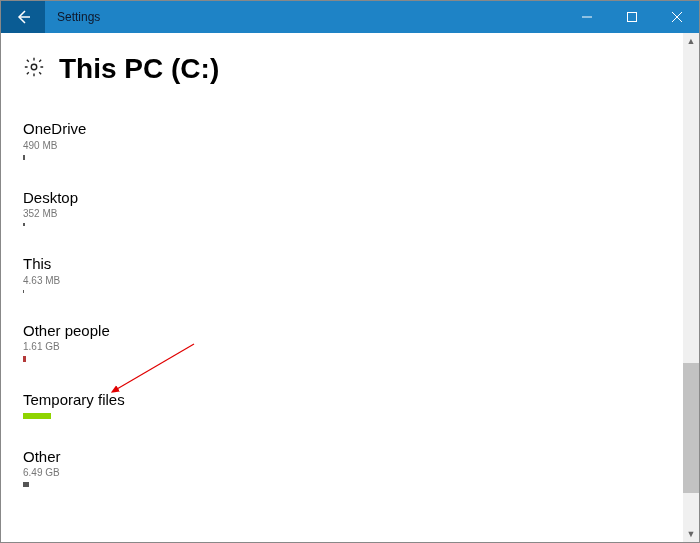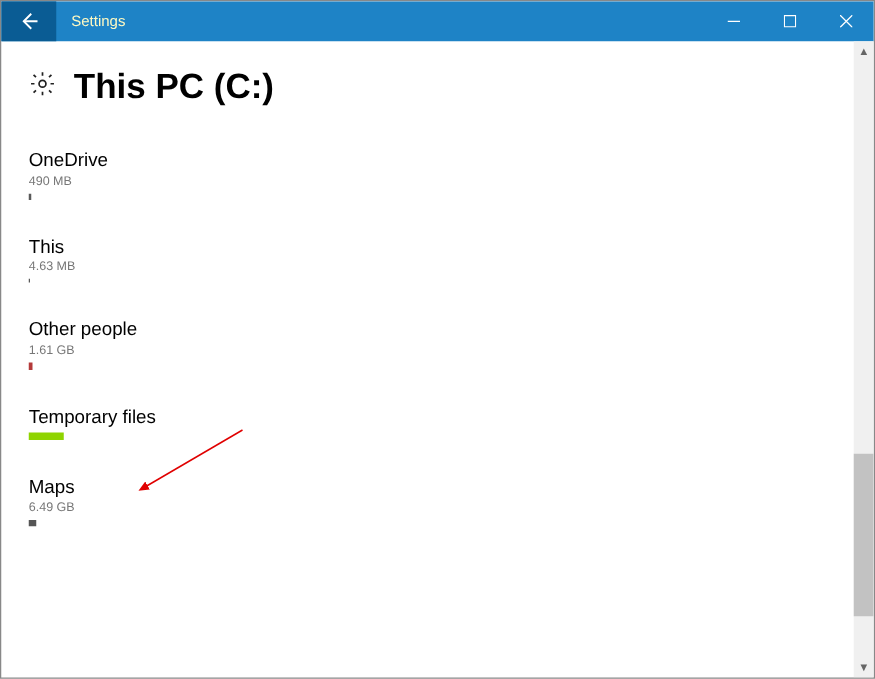--- a/index.html
+++ b/index.html
@@ -10,21 +10,21 @@
       height: 543px;
       overflow: hidden;
       border: 1px solid #888;
       position: relative;
     }
     .titlebar {
       height: 32px;
       background: #1e83c6;
       display: flex;
       align-items: center;
-      color: #fef9c3;
+      color: #0f172a;
       justify-content: center;
     }
     .back-btn {
       width: 44px;
       height: 32px;
       background: #0a5c94;
       display: flex;
       align-items: center;
       justify-content: center;
     }
@@ -171,40 +171,45 @@
     </span>
     <div class="page-title">This PC (C:)</div>
   </div>
 
   <div class="category">
     <div class="cat-name">OneDrive</div>
     <div class="cat-size">490 MB</div>
     <div class="bar-track bar-onedrive"></div>
   </div>
 
+  <div class="category">
+    <div class="cat-name">Desktop</div>
+    <div class="cat-size">352 MB</div>
+    <div class="bar-track bar-desktop"></div>
+  </div>
 
   <div class="category">
     <div class="cat-name">This</div>
     <div class="cat-size">4.63 MB</div>
     <div class="bar-track bar-maps"></div>
   </div>
 
   <div class="category">
     <div class="cat-name">Other people</div>
     <div class="cat-size">1.61 GB</div>
     <div class="bar-track bar-people"></div>
   </div>
 
   <div class="category">
     <div class="cat-name">Temporary files</div>
     <div class="bar-track bar-temp"></div>
   </div>
 
   <div class="category">
-    <div class="cat-name">Maps</div>
+    <div class="cat-name">Other</div>
     <div class="cat-size">6.49 GB</div>
     <div class="bar-track bar-other"></div>
   </div>
 
   <div class="scrollbar">
     <div class="scroll-arrow top">▲</div>
     <div class="thumb"></div>
     <div class="scroll-arrow bottom">▼</div>
   </div>
 

